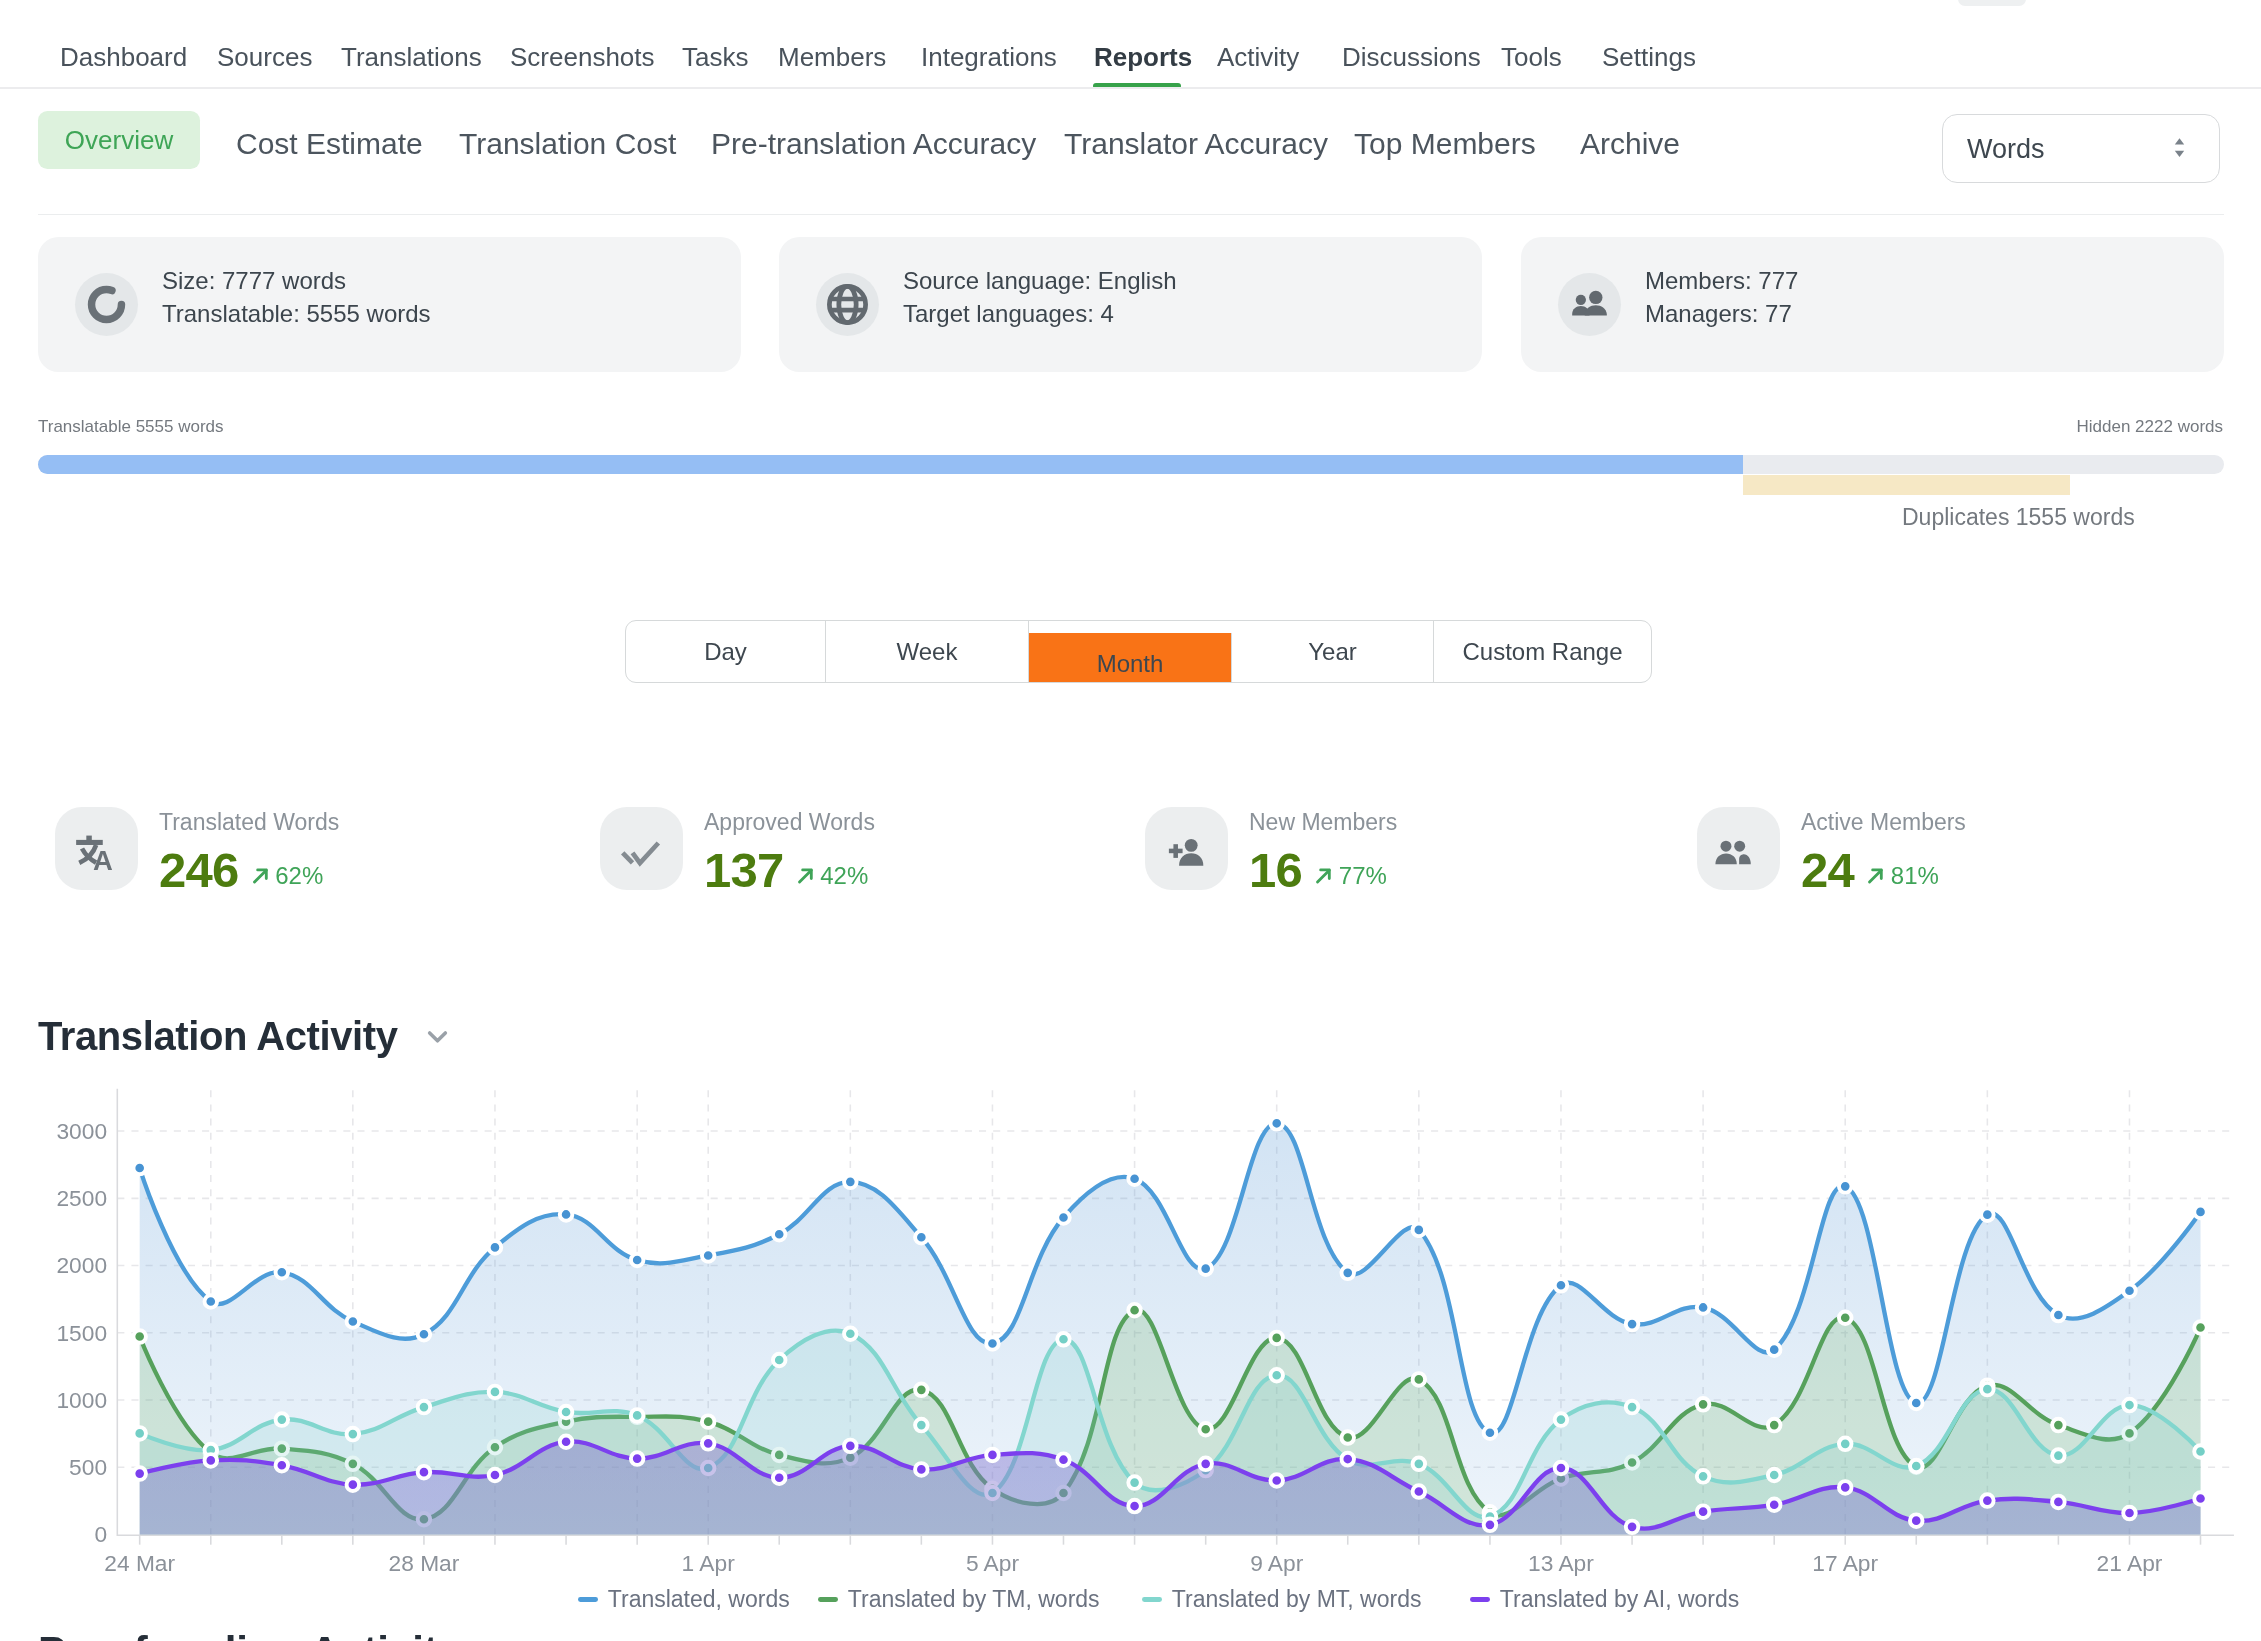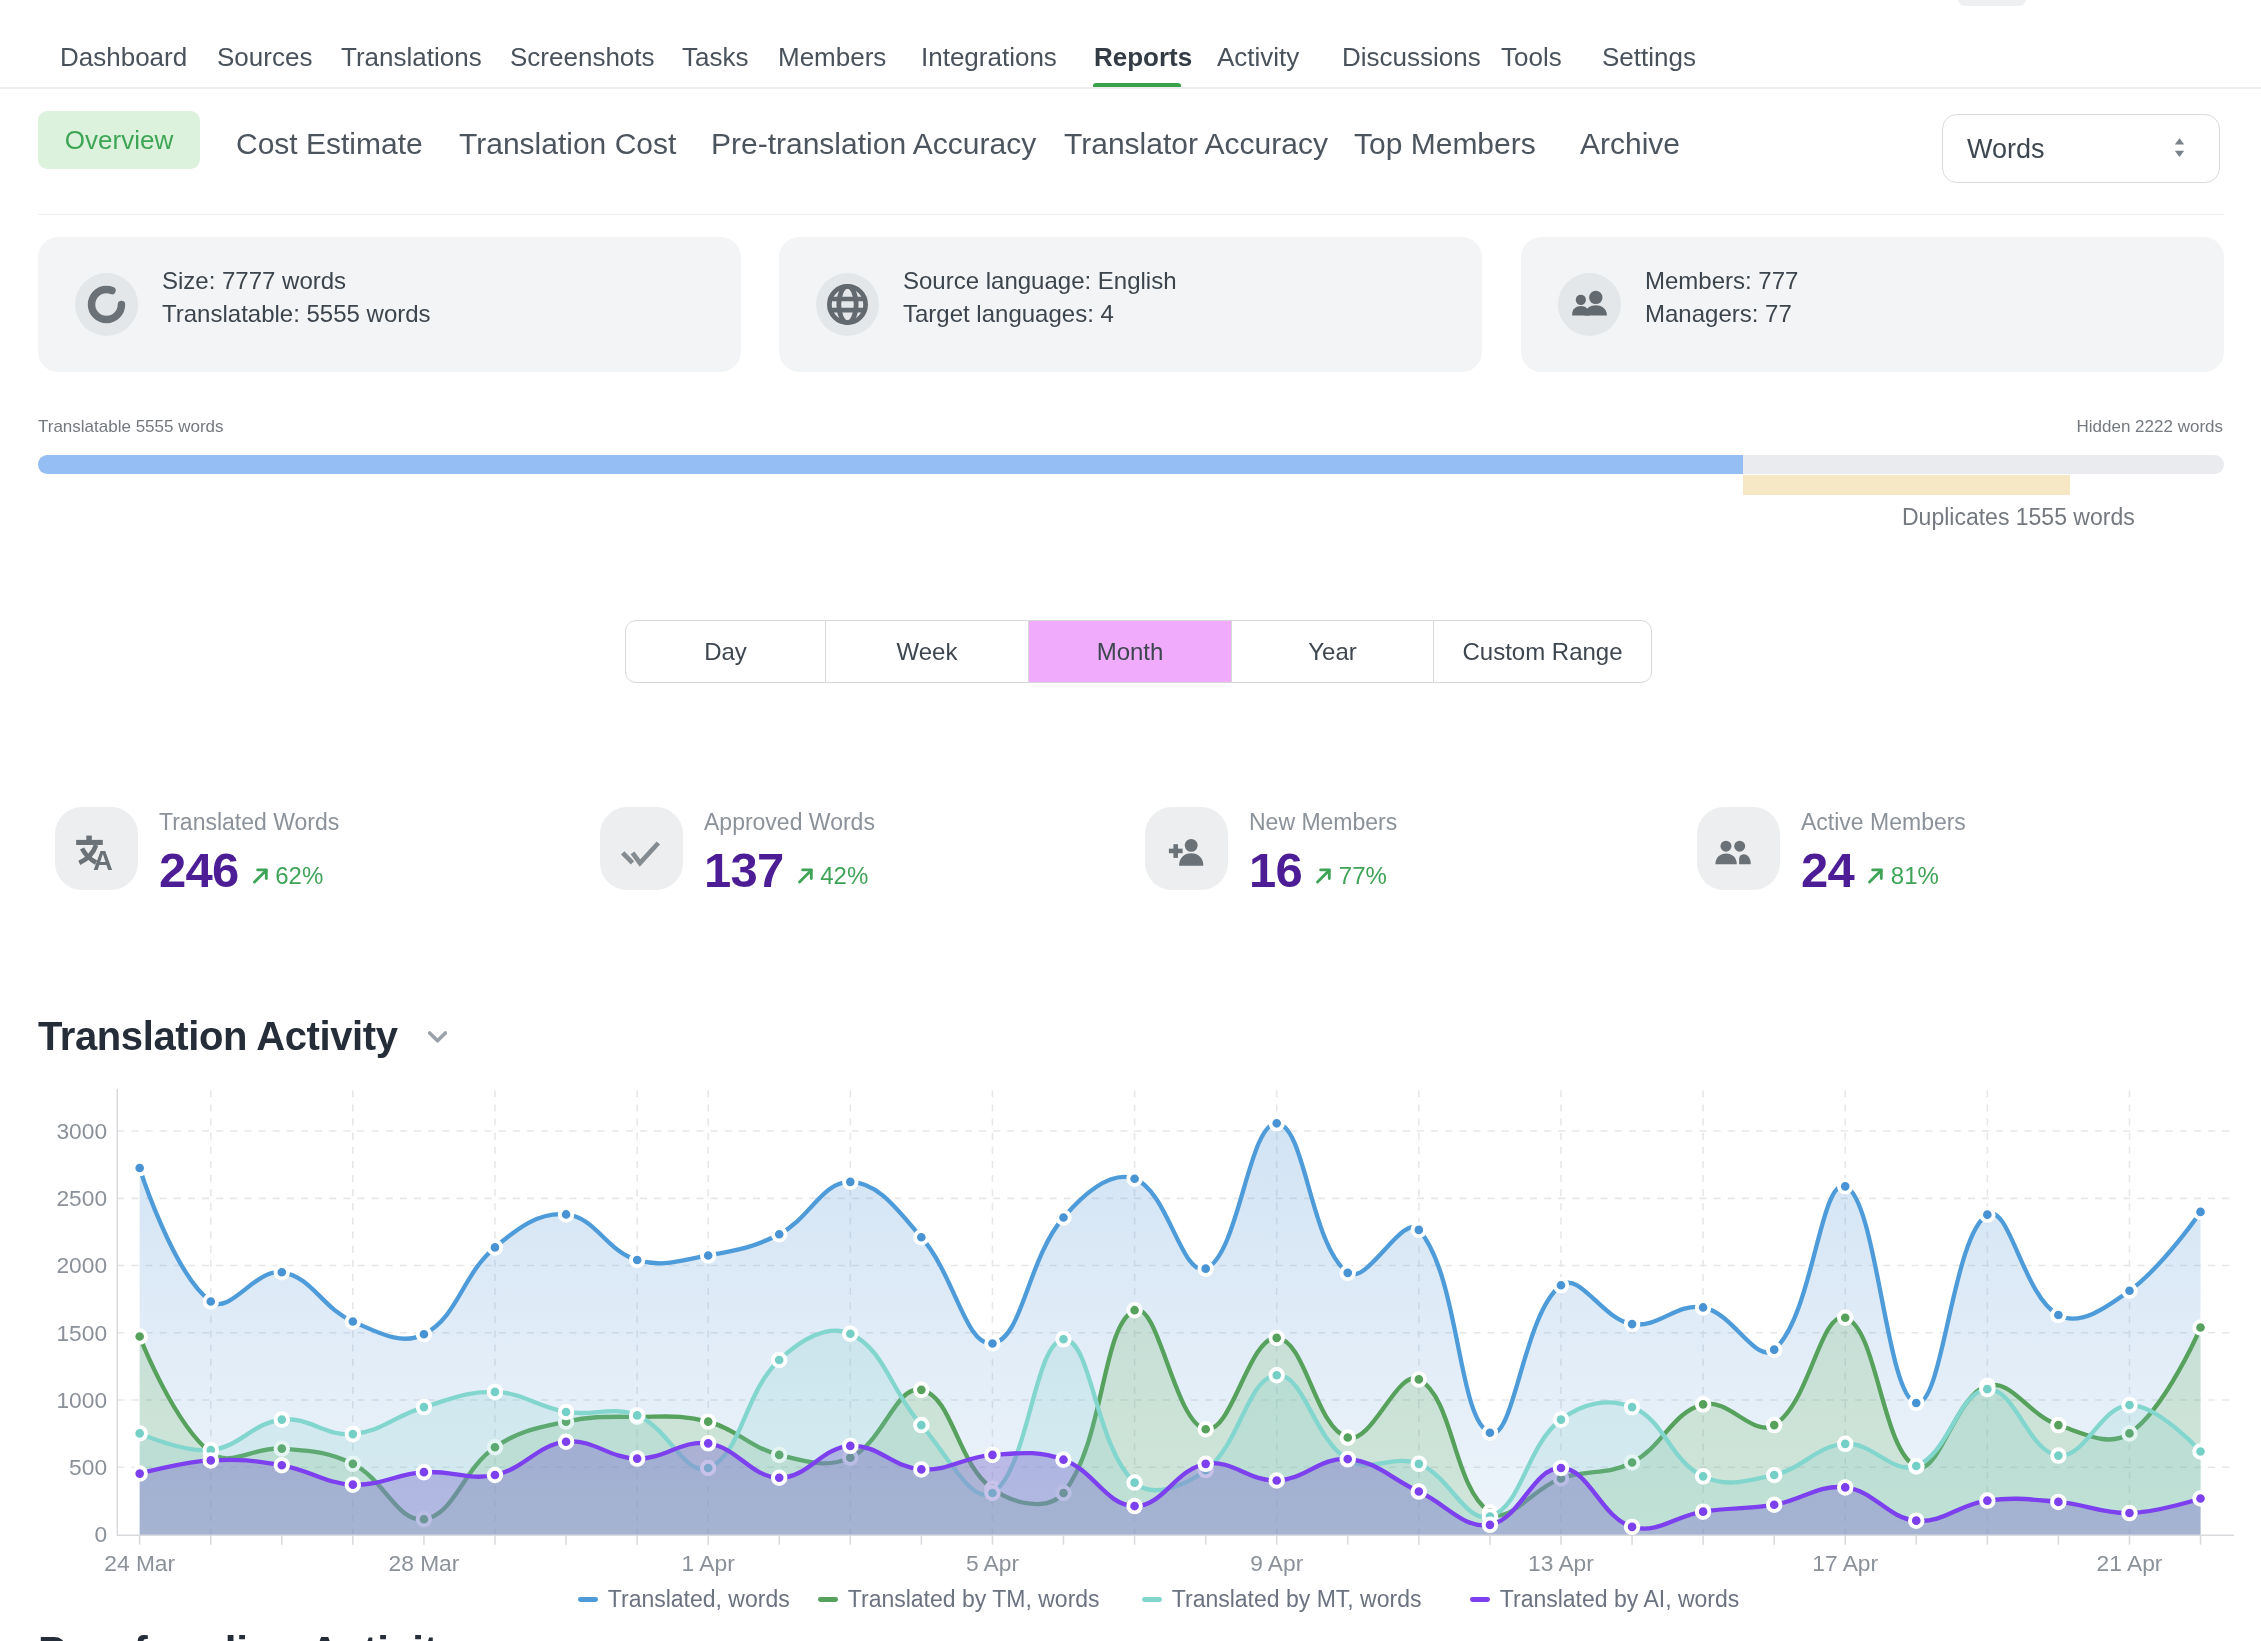--- a/index.html
+++ b/index.html
@@ -17,27 +17,27 @@
 .cicon { position:absolute; left:37px; top:36px; width:63px; height:63px; background:#e4e7e9; border-radius:50%; }
 .ctext { position:absolute; left:124px; top:27px; font-size:24px; line-height:33px; color:#3c454d; }
 .plabel { position:absolute; top:417px; font-size:17px; color:#74797f; }
 .track { position:absolute; left:38px; top:455px; width:2186px; height:19px; background:#e9ebef; border-radius:9.4px; }
 .fillb { position:absolute; left:0; top:0; width:1705px; height:19px; background:#95bef4; border-radius:9.4px 0 0 9.4px; }
 .dup { position:absolute; left:1743px; top:475px; width:327px; height:19.6px; background:#f6e8c5; }
 .duplab { position:absolute; left:1902px; top:504px; font-size:23px; color:#74797f; }
 .segwrap { position:absolute; left:625px; top:620px; height:63px; display:flex; border:1.6px solid #d6d9da; border-radius:11px; overflow:hidden; }
 .seg { height:100%; display:flex; align-items:center; justify-content:center; font-size:24px; color:#3e474f; border-right:1.6px solid #d6d9da; }
 .seg:last-child { border-right:none; }
-.segact { background:#f0abfc; }
+.segact { background:#f97316;margin-top:12px; }
 .stat { position:absolute; top:807px; }
 .sicon { position:absolute; left:0; top:0; width:83px; height:83px; background:#eceeef; border-radius:27px; }
 .sbody { position:absolute; left:104px; top:0; white-space:nowrap; }
 .slabel { font-size:23px; color:#8b9299; margin-top:1.6px; }
 .srow { display:flex; align-items:center; margin-top:6.3px; }
-.snum { font-size:49px; font-weight:bold; color:#4c1d95; letter-spacing:-0.8px; }
+.snum { font-size:49px; font-weight:bold; color:#4d7c0f; letter-spacing:-0.8px; }
 .spct { display:flex; align-items:center; margin-left:10.2px; margin-top:12.6px; font-size:24px; color:#3fa458; }
 .spct svg { margin-right:3.1px; }
 .h2 { position:absolute; left:38px; top:1014px; font-size:40px; font-weight:bold; color:#252e38; letter-spacing:-0.4px; }
 .h2 svg { margin-left:15.7px; margin-bottom:3.9px; }
 .litem { position:absolute; top:1586px; display:flex; align-items:center; }
 .ldash { width:19.6px; height:4.7px; border-radius:2.4px; display:inline-block; }
 .ltxt { font-size:23px; color:#6b7280; margin-left:10.2px; white-space:nowrap; }
 .topbtn { position:absolute; left:1958px; top:-9.4px; width:68px; height:15.7px; background:#eef0f1; border-radius:7px; }
 .botslice { position:absolute; left:38px; top:1628px; font-size:42px; font-weight:bold; color:#252e38; }
 </style></head>

